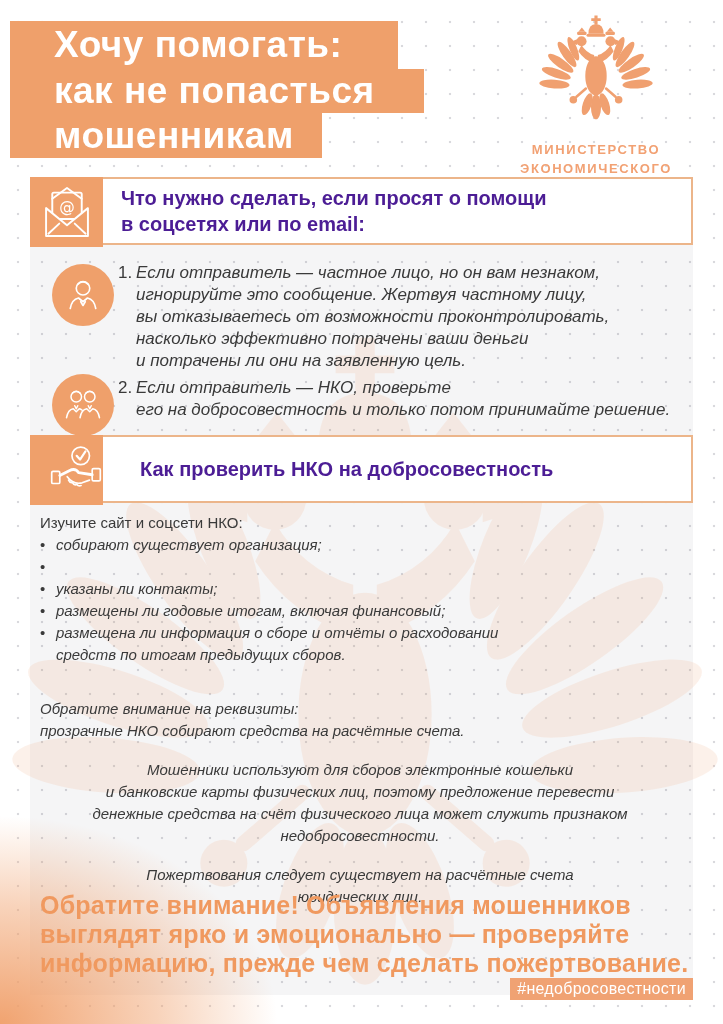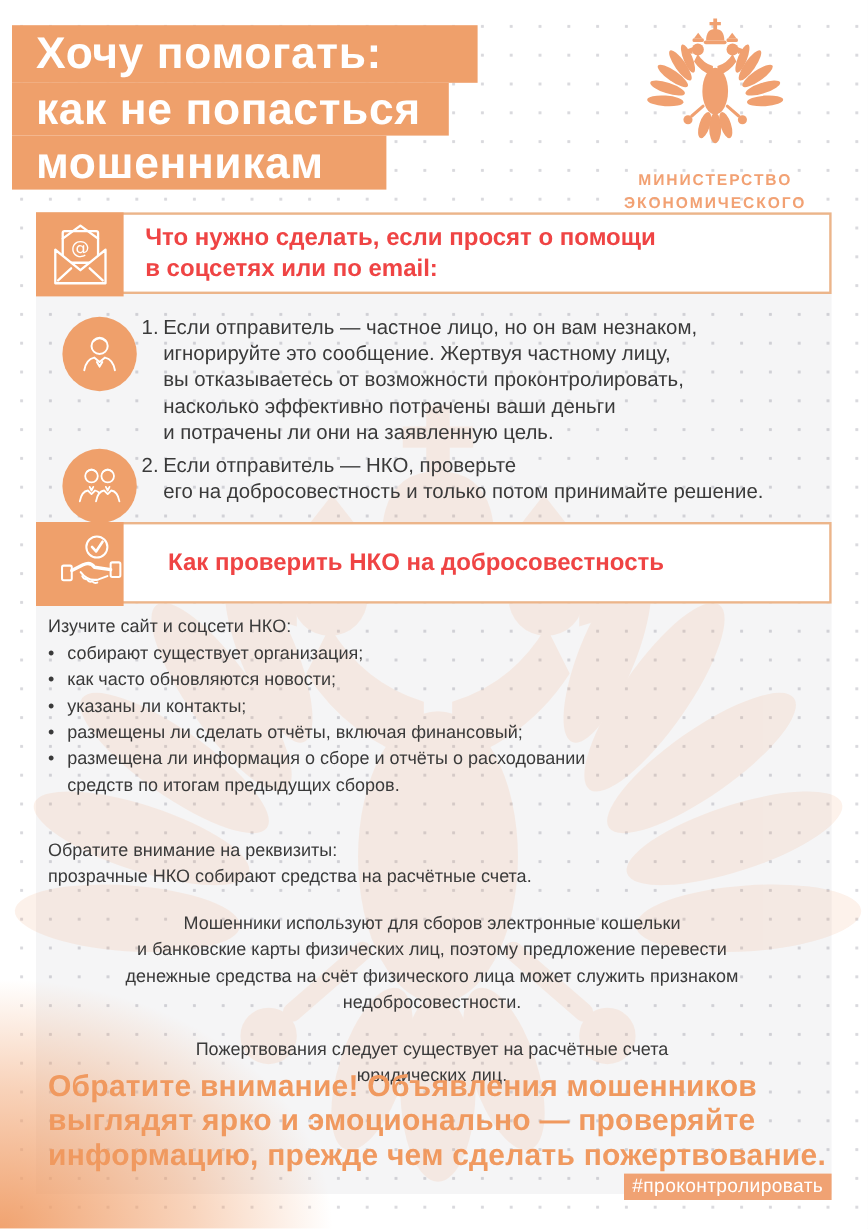--- a/index.html
+++ b/index.html
@@ -21,58 +21,59 @@
     background:radial-gradient(ellipse at 0% 100%, rgba(240,158,104,0.95) 0%, rgba(240,158,104,0.45) 40%, rgba(240,158,104,0) 70%);
     pointer-events:none;
   }
   .watermark {
     position:absolute; left:-30px; top:330px; width:790px; height:745px;
     color:#f0a070; opacity:0.14; pointer-events:none;
   }
   
   .title-step { position:absolute; background:#efa06b; display:flex; align-items:center; }
   .ts1 { left:10px; top:21px;  width:388px; height:48px; }
-  .ts2 { left:10px; top:69px;  width:364px; height:44px; }
+  .ts2 { left:10px; top:69px;  width:414px; height:44px; }
   .ts3 { left:10px; top:113px; width:312px; height:45px; }
   .title-step span {
     padding-left:20px; color:#fff; font-weight:bold; font-size:37px; letter-spacing:0.5px;
     white-space:nowrap;
+    margin-left:24px;
   }
   
   .logo { position:absolute; left:473px; top:14px; width:246px; text-align:center; color:#f2a173; }
   .logo svg { display:block; margin:0 auto; }
   .logo-text { margin-top:6px; font-size:13px; font-weight:bold; letter-spacing:1.6px; line-height:19px; white-space:pre-line; }
   
   .bar {
     position:absolute; left:30px; width:663px; height:68px;
     background:#fff; border:2px solid #ecb58a; display:flex; align-items:center;
   }
   .bar .heading {
-    margin-left:89px; font-weight:bold; font-size:20px; line-height:26px; color:#ef4444;
+    margin-left:89px; font-weight:bold; font-size:20px; line-height:26px; color:#4c1d95;
     white-space:pre-line;
   }
   .iconsq {
     position:absolute; left:30px; width:73px; height:70px; background:#efa06b;
     display:flex; align-items:center; justify-content:center; z-index:3;
   }
   .bar1, .sq1 { top:177px; }
   .bar2, .sq2 { top:435px;padding-left:19px; }
   
   .item-circle {
     position:absolute; left:52px; width:62px; height:62px; border-radius:50%;
     background:#efa06b; display:flex; align-items:center; justify-content:center;
   }
   .ic1 { top:264px; } .ic2 { top:374px; }
   .item-text {
     position:absolute; left:118px; width:575px; display:flex;
     font-size:17px; line-height:22px; color:#3a3a3a;
   }
   .it1 { top:262px; } .it2 { top:377px; }
   .item-text .num { width:18px; flex:0 0 18px; }
-  .pre { white-space:pre-line; }
+  .pre { white-space:pre-line;font-style:italic; }
   
   .body-block { position:absolute; left:40px; top:512px; width:640px; font-size:15px; line-height:22px; color:#3a3a3a; }
   .bullet-row { display:flex; }
   .bullet-row .b { width:16px; flex:0 0 16px; }
   .para { margin-top:32px; }
   .para2 { margin-top:17px;text-align:center; }
   
   .warning {
     position:absolute; left:40px; top:891px; width:660px;
     color:#f0995f; font-weight:bold; font-size:25px; line-height:29px; white-space:pre-line;
@@ -209,43 +210,42 @@
   </div>
 
   <div class="body-block">
     <div>Изучите сайт и соцсети НКО:</div>
     <div class="bullet-row">
       <span class="b">•</span>
       <span class="pre">собирают существует организация;</span>
     </div>
     <div class="bullet-row">
       <span class="b">•</span>
-      <span class="pre">как часто обновляются новости;</span>
     </div>
     <div class="bullet-row">
       <span class="b">•</span>
       <span class="pre">указаны ли контакты;</span>
     </div>
     <div class="bullet-row">
       <span class="b">•</span>
-      <span class="pre">размещены ли сделать отчёты, включая финансовый;</span>
+      <span class="pre">размещены ли годовые итогам, включая финансовый;</span>
     </div>
     <div class="bullet-row">
       <span class="b">•</span>
       <span class="pre">размещена ли информация о сборе и отчёты о расходовании
 средств по итогам предыдущих сборов.</span>
     </div>
     <div class="para pre">Обратите внимание на реквизиты:
 прозрачные НКО собирают средства на расчётные счета.</div>
     <div class="para2 pre">Мошенники используют для сборов электронные кошельки
 и банковские карты физических лиц, поэтому предложение перевести
 денежные средства на счёт физического лица может служить признаком
 недобросовестности.</div>
     <div class="para2 pre">Пожертвования следует существует на расчётные счета
 юридических лиц.</div>
   </div>
 
   <div class="warning">Обратите внимание! Объявления мошенников
 выглядят ярко и эмоционально — проверяйте
 информацию, прежде чем сделать пожертвование.</div>
-  <div class="hashtag">#проконтролировать</div>
+  <div class="hashtag">#недобросовестности</div>
 
 </div>
 
 </body></html>

